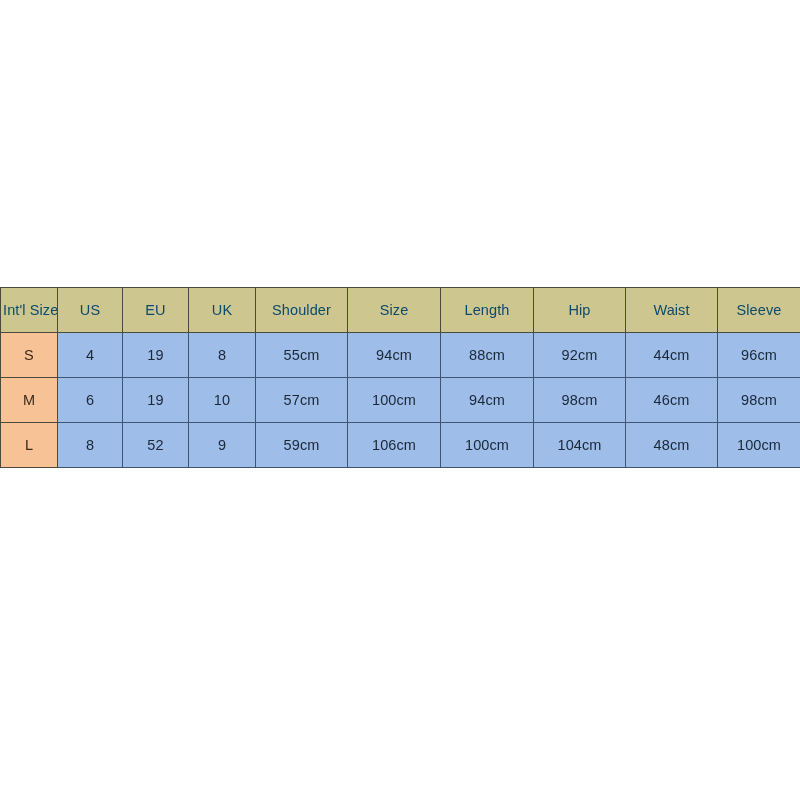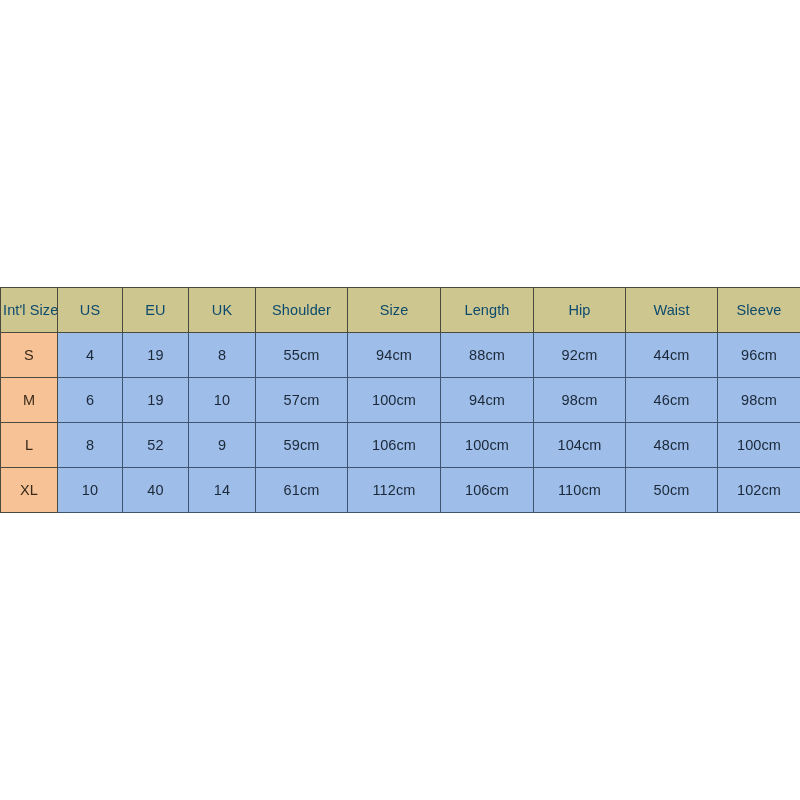--- a/index.html
+++ b/index.html
@@ -135,27 +135,15 @@
         <td class="data-cell">8</td>
         <td class="data-cell">52</td>
         <td class="data-cell">9</td>
         <td class="data-cell">59cm</td>
         <td class="data-cell">106cm</td>
         <td class="data-cell">100cm</td>
         <td class="data-cell">104cm</td>
         <td class="data-cell">48cm</td>
         <td class="data-cell">100cm</td>
       </tr>
-      <tr>
-        <td class="size-cell">XL</td>
-        <td class="data-cell">10</td>
-        <td class="data-cell">40</td>
-        <td class="data-cell">14</td>
-        <td class="data-cell">61cm</td>
-        <td class="data-cell">112cm</td>
-        <td class="data-cell">106cm</td>
-        <td class="data-cell">110cm</td>
-        <td class="data-cell">50cm</td>
-        <td class="data-cell">102cm</td>
-      </tr>
     </tbody>
   </table>
 </div>
 
 </body></html>

